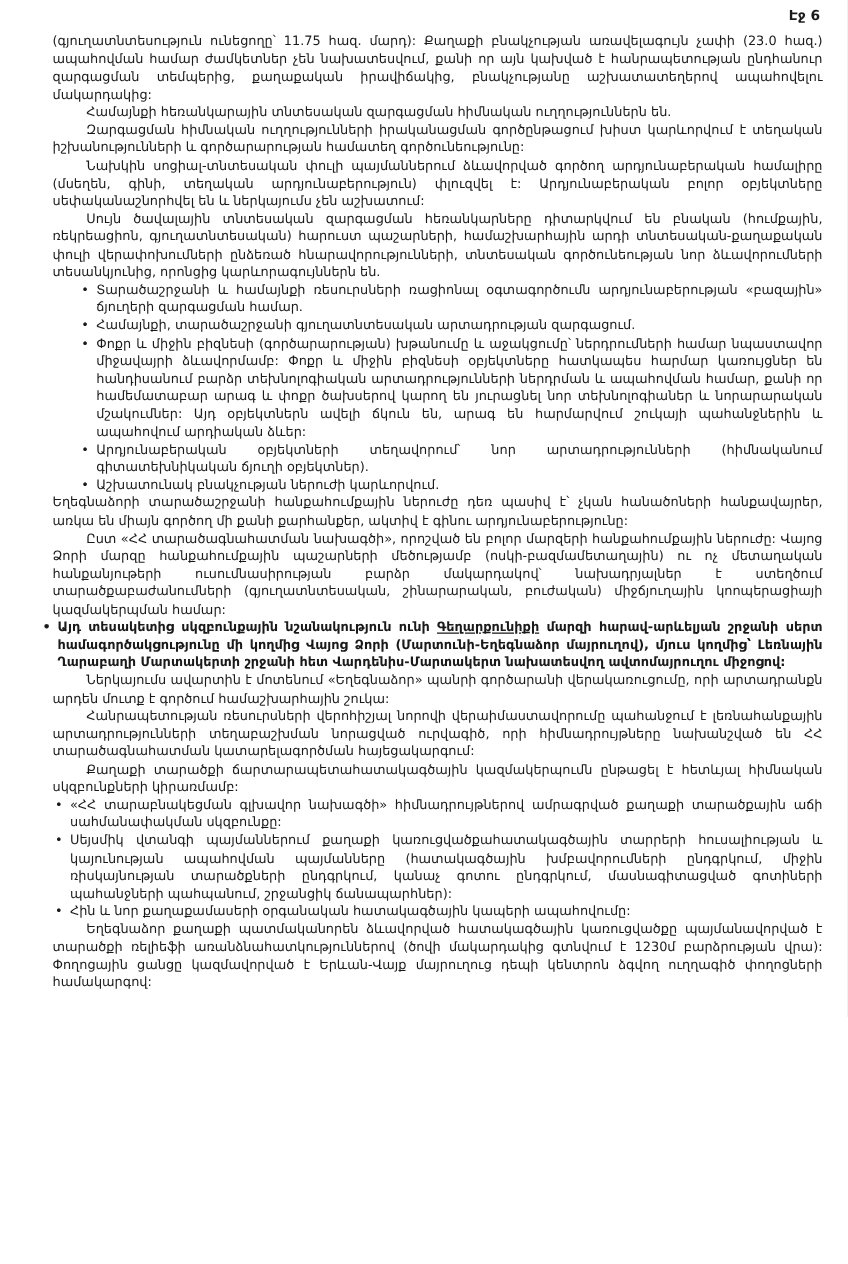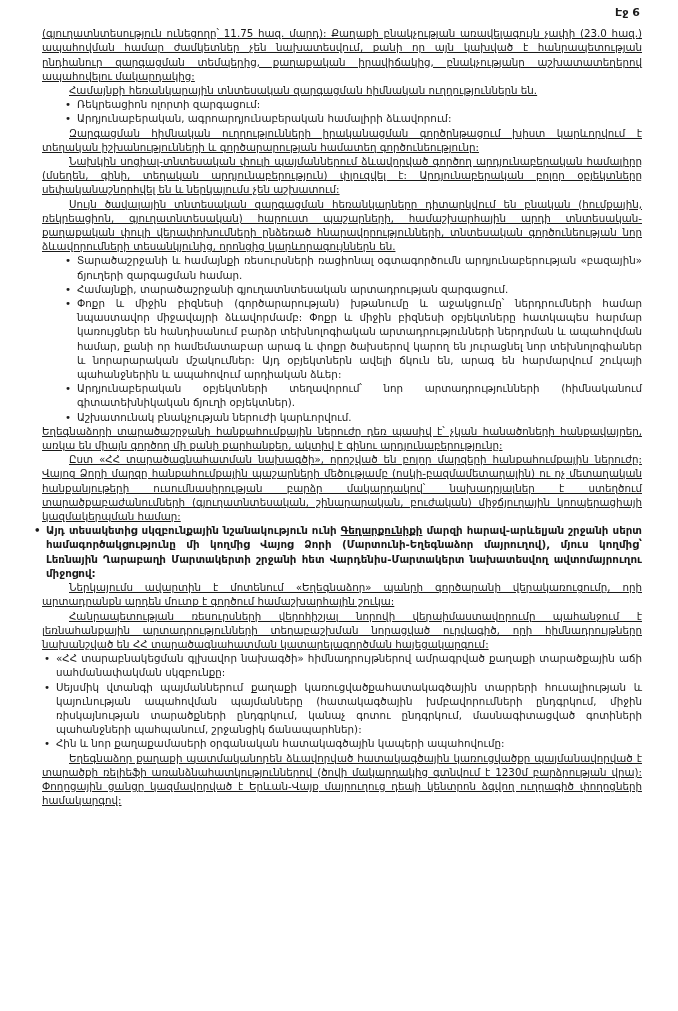--- a/index.html
+++ b/index.html
@@ -2,35 +2,35 @@
 <html><head>
 <meta charset="utf-8">
 <style>
   html,body { margin:0; padding:0; background:#e8e8e8; }
   .page {
     position:relative;
     width:678px; height:1011px;
     margin:0 auto;
     background:#ffffff;
     box-sizing:border-box;
-    padding:5px 36px 4px 42px;
+    padding:5px 20px 4px 42px;
     font-family:"DejaVu Sans", sans-serif;
     font-size:10.3px;
     line-height:1.38;
     color:#1a1a1a;
     overflow:hidden;
     text-align:justify;
   }
   .page-num {
     text-align:right;
     font-weight:bold;
     font-size:11px;
     margin:0 2px 6px 0;
   }
-  p { margin:0;text-decoration:underline; }
+  p { margin:0; }
   p.ind { text-indent:27px; }
   ul { margin:0; padding:0; }
   li {
     list-style:none;
     position:relative;
     padding-left:13px;
     text-align:justify;
   }
   li::before {
     content:"\2022";
@@ -45,24 +45,20 @@
 </head>
 <body>
 
 <div class="page">
 
   <div class="page-num">Էջ 6</div>
 
   <p>(գյուղատնտեսություն ունեցողը՝ 11.75 հազ. մարդ): Քաղաքի բնակչության առավելագույն չափի (23.0 հազ.) ապահովման համար ժամկետներ չեն նախատեսվում, քանի որ այն կախված է հանրապետության ընդհանուր զարգացման տեմպերից, քաղաքական իրավիճակից, բնակչությանը աշխատատեղերով ապահովելու մակարդակից:</p>
   <p class="ind">Համայնքի հեռանկարային տնտեսական զարգացման հիմնական ուղղություններն են.</p>
 
-  <ul class="inner">
-    <li>Ռեկրեացիոն ոլորտի զարգացում:</li>
-    <li>Արդյունաբերական, ագրոարդյունաբերական համալիրի ձևավորում:</li>
-  </ul>
 
   <p class="ind">Զարգացման հիմնական ուղղությունների իրականացման գործընթացում խիստ կարևորվում է տեղական իշխանությունների և գործարարության համատեղ գործունեությունը:</p>
   <p class="ind">Նախկին սոցիալ-տնտեսական փուլի պայմաններում ձևավորված գործող արդյունաբերական համալիրը (մսեղեն, գինի, տեղական արդյունաբերություն) փլուզվել է: Արդյունաբերական բոլոր օբյեկտները սեփականաշնորհվել են և ներկայումս չեն աշխատում:</p>
   <p class="ind">Սույն ծավալային տնտեսական զարգացման հեռանկարները դիտարկվում են բնական (հումքային, ռեկրեացիոն, գյուղատնտեսական) հարուստ պաշարների, համաշխարհային արդի տնտեսական-քաղաքական փուլի վերափոխումների ընձեռած հնարավորությունների, տնտեսական գործունեության նոր ձևավորումների տեսանկյունից, որոնցից կարևորագույններն են.</p>
 
   <ul class="inner">
     <li>Տարածաշրջանի և համայնքի ռեսուրսների ռացիոնալ օգտագործումն արդյունաբերության «բազային» ճյուղերի զարգացման համար.</li>
     <li>Համայնքի, տարածաշրջանի գյուղատնտեսական արտադրության զարգացում.</li>
     <li>Փոքր և միջին բիզնեսի (գործարարության) խթանումը և աջակցումը՝ ներդրումների համար նպաստավոր միջավայրի ձևավորմամբ: Փոքր և միջին բիզնեսի օբյեկտները հատկապես հարմար կառույցներ են հանդիսանում բարձր տեխնոլոգիական արտադրությունների ներդրման և ապահովման համար, քանի որ համեմատաբար արագ և փոքր ծախսերով կարող են յուրացնել նոր տեխնոլոգիաներ և նորարարական մշակումներ: Այդ օբյեկտներն ավելի ճկուն են, արագ են հարմարվում շուկայի պահանջներին և ապահովում արդիական ձևեր:</li>
     <li>Արդյունաբերական օբյեկտների տեղավորում՝ նոր արտադրությունների (հիմնականում գիտատեխնիկական ճյուղի օբյեկտներ).</li>
@@ -77,20 +73,21 @@
       <span>Այդ տեսակետից սկզբունքային նշանակություն ունի </span><span class="u">Գեղարքունիքի</span><span> մարզի հարավ-արևելյան շրջանի սերտ համագործակցությունը մի կողմից Վայոց Ձորի (Մարտունի-Եղեգնաձոր մայրուղով), մյուս կողմից՝ Լեռնային Ղարաբաղի Մարտակերտի շրջանի հետ Վարդենիս-Մարտակերտ նախատեսվող ավտոմայրուղու միջոցով:</span>
     </li>
   </ul>
 
   <p class="ind">Ներկայումս ավարտին է մոտենում «Եղեգնաձոր» պանրի գործարանի վերակառուցումը, որի արտադրանքն արդեն մուտք է գործում համաշխարհային շուկա:</p>
   <p class="ind">Հանրապետության ռեսուրսների վերոհիշյալ նորովի վերաիմաստավորումը պահանջում է լեռնահանքային արտադրությունների տեղաբաշխման նորացված ուրվագիծ, որի հիմնադրույթները նախանշված են ՀՀ տարածագնահատման կատարելագործման հայեցակարգում:</p>
 
   <ul class="outer">
   </ul>
 
+  <p class="ind">Քաղաքի տարածքի ճարտարապետահատակագծային կազմակերպումն ընթացել է հետևյալ հիմնական սկզբունքների կիրառմամբ:</p>
 
   <ul class="outer">
     <li>«ՀՀ տարաբնակեցման գլխավոր նախագծի» հիմնադրույթներով ամրագրված քաղաքի տարածքային աճի սահմանափակման սկզբունքը:</li>
     <li>Սեյսմիկ վտանգի պայմաններում քաղաքի կառուցվածքահատակագծային տարրերի հուսալիության և կայունության ապահովման պայմանները (հատակագծային խմբավորումների ընդգրկում, միջին ռիսկայնության տարածքների ընդգրկում, կանաչ գոտու ընդգրկում, մասնագիտացված գոտիների պահանջների պահպանում, շրջանցիկ ճանապարհներ):</li>
     <li>Հին և նոր քաղաքամասերի օրգանական հատակագծային կապերի ապահովումը:</li>
   </ul>
 
   <p class="ind">Եղեգնաձոր քաղաքի պատմականորեն ձևավորված հատակագծային կառուցվածքը պայմանավորված է տարածքի ռելիեֆի առանձնահատկություններով (ծովի մակարդակից գտնվում է 1230մ բարձրության վրա): Փողոցային ցանցը կազմավորված է Երևան-Վայք մայրուղուց դեպի կենտրոն ձգվող ուղղագիծ փողոցների համակարգով:</p>
 
 </div>

